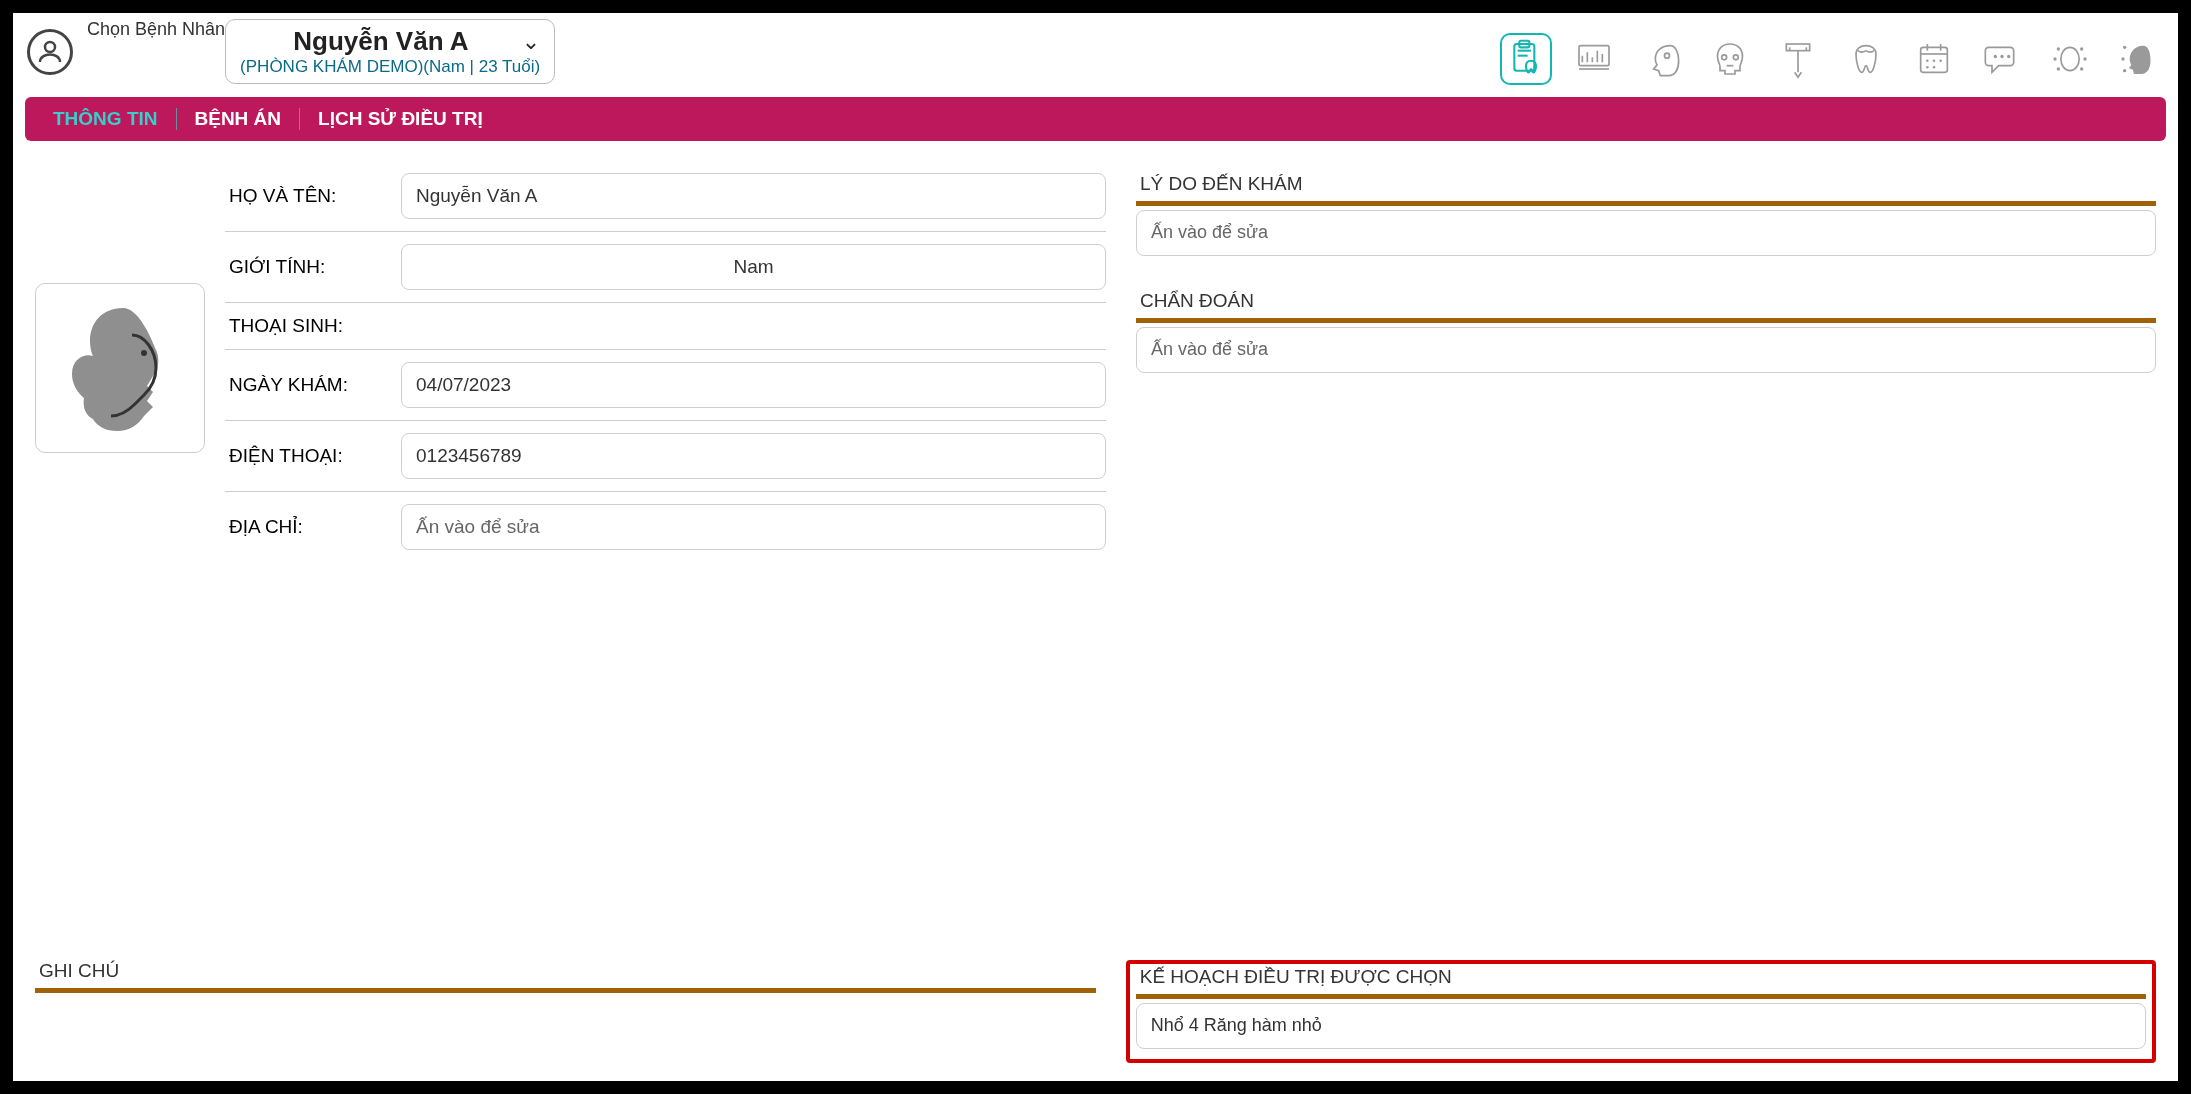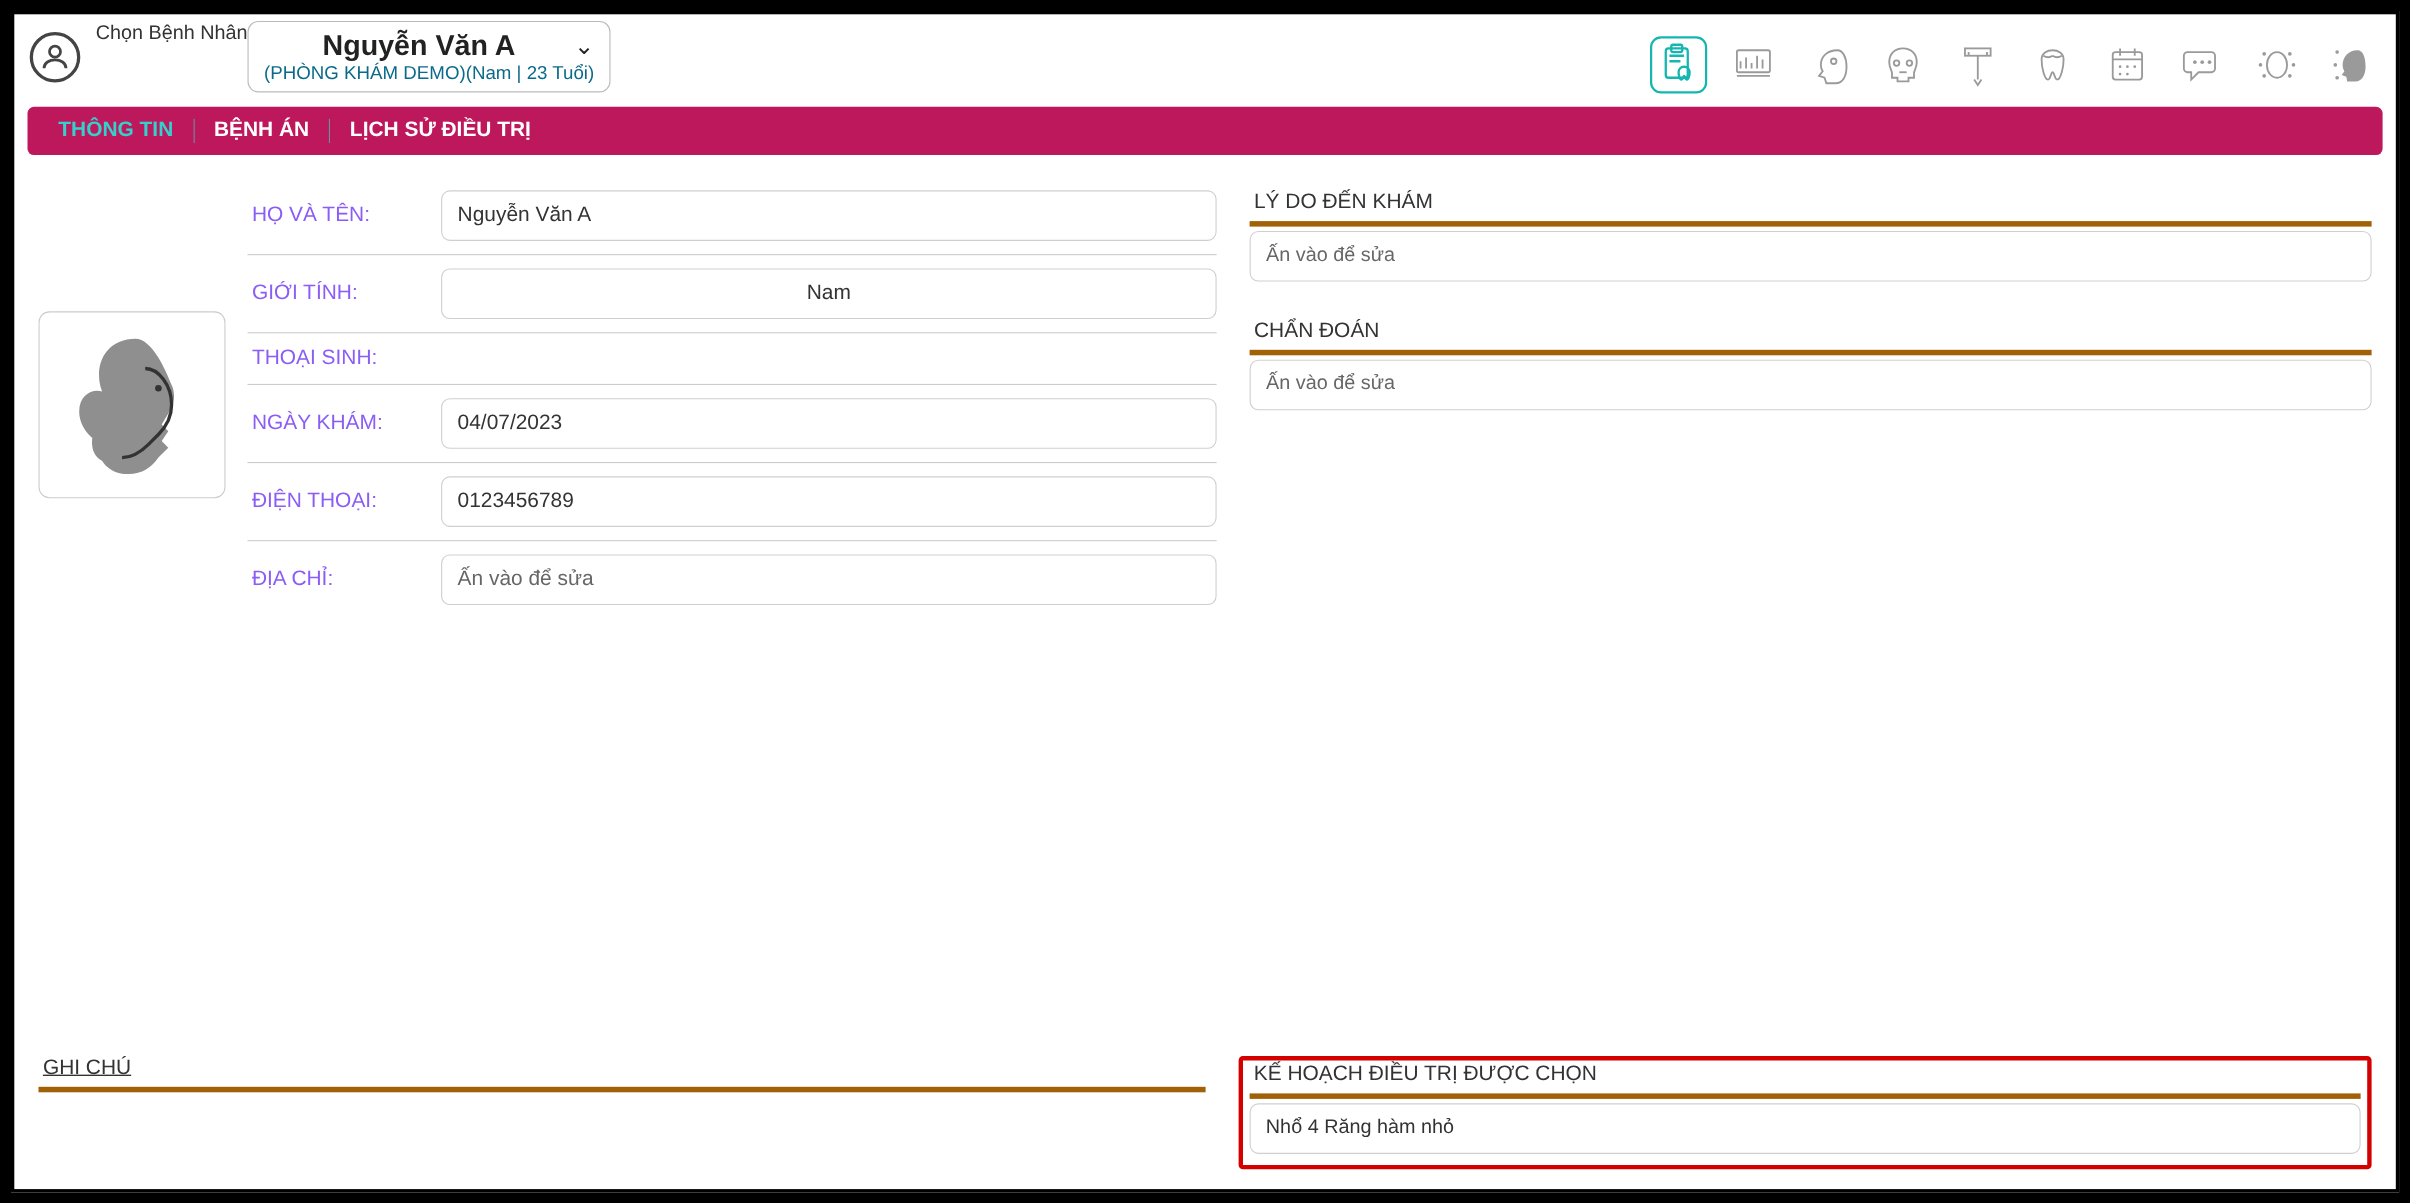--- a/index.html
+++ b/index.html
@@ -32,28 +32,28 @@
   
   .content{flex:1;display:flex;gap:30px;padding:26px 22px 14px 22px;overflow:hidden;}
   .left-col{flex:1.05;display:flex;flex-direction:column;}
   .right-col{flex:1;display:flex;flex-direction:column;gap:34px;}
   .info-grid{display:flex;gap:20px;}
   .photo-box{width:170px;height:170px;border:1px solid #ccc;border-radius:10px;display:flex;align-items:center;justify-content:center;margin-top:110px;}
   .photo-box svg{width:150px;height:150px;}
   .fields{flex:1;display:flex;flex-direction:column;gap:12px;}
   .field-row{display:flex;align-items:center;gap:12px;border-bottom:1px solid #ccc;padding:0 0 12px 4px;}
   .field-row:last-child{border-bottom:none;}
-  .field-label{width:160px;font-size:19px;color:#8b5cf6;font-weight:500;}
+  .field-label{width:160px;font-size:19px;color:#000000;font-weight:500;}
   .field-input{flex:1;height:46px;border:1px solid #cfcfcf;border-radius:8px;padding:0 14px;font-size:19px;color:#333;display:flex;align-items:center;}
   .field-input.center{justify-content:center;}
   .section-title{font-size:19px;color:#333;font-weight:500;border-bottom:5px solid #a16207;padding:0 0 6px 4px;}
   .section-input{margin-top:4px;min-height:46px;border:1px solid #cfcfcf;border-radius:8px;padding:10px 14px;font-size:18px;font-family:ui-monospace,Menlo,monospace;color:#333;}
   .placeholder{color:#666;}
   .bottom-row{display:flex;gap:30px;padding:6px 22px 18px 22px;}
-  .bottom-left{flex:1.05;text-decoration:underline;}
+  .bottom-left{flex:1.05;}
   .bottom-right{flex:1;border:4px solid #d40000;border-radius:4px;padding:2px 6px 10px 6px;}
 </style>
 </head>
 <body>
 
 <div class="app">
 
   <div class="topbar">
     <div class="left-top">
       <div class="avatar-circle">

